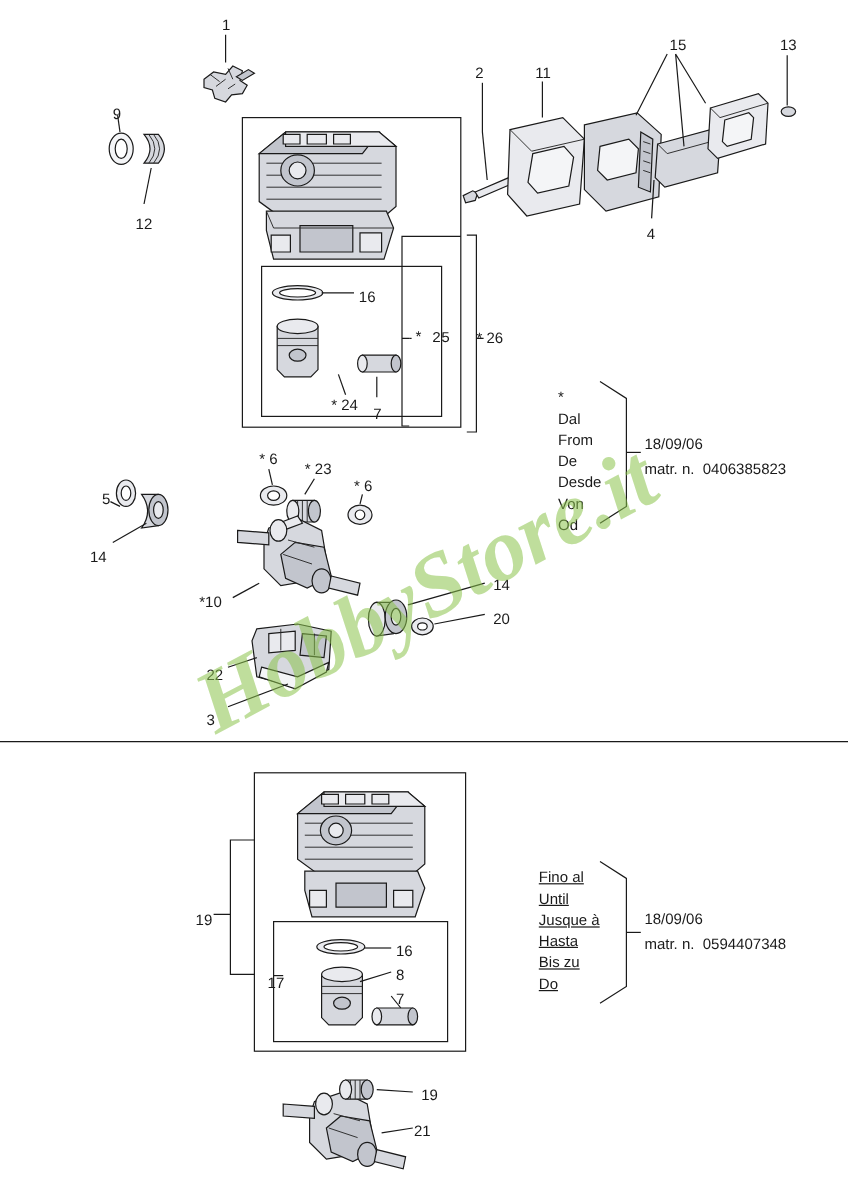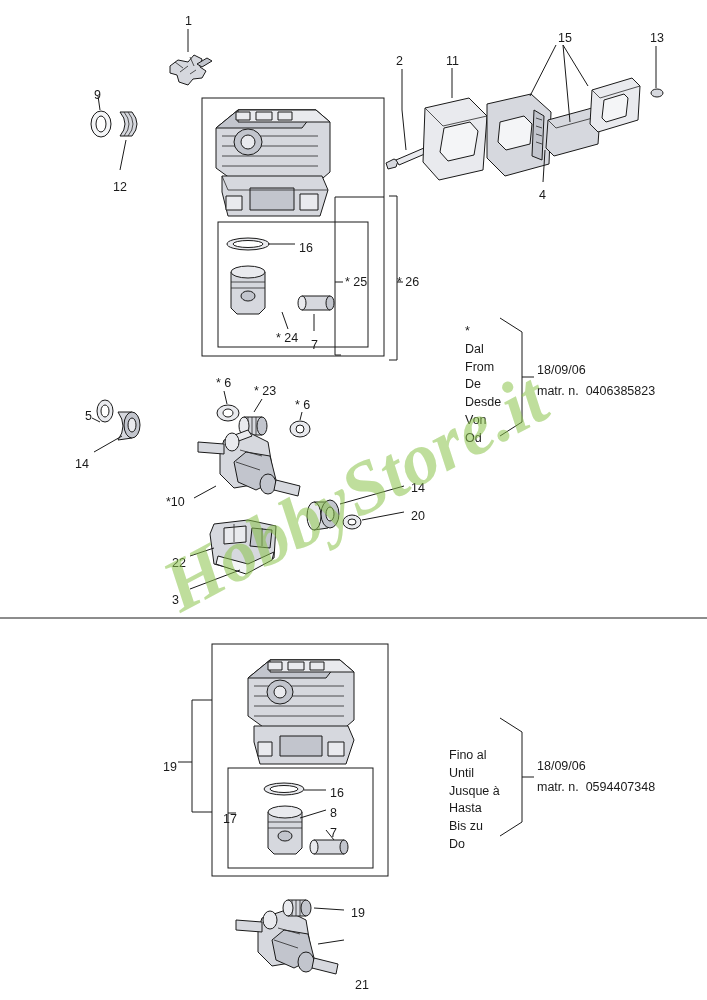--- a/index.html
+++ b/index.html
@@ -301,45 +301,45 @@
   <div id="callouts">
       <div class="lbl" style="left: 185px; top: 14px;">1</div>
       <div class="lbl" style="left: 94px; top: 88px;">9</div>
       <div class="lbl" style="left: 113px; top: 180px;">12</div>
       <div class="lbl" style="left: 396px; top: 54px;">2</div>
       <div class="lbl" style="left: 446px; top: 54px;">11</div>
       <div class="lbl" style="left: 558px; top: 31px;">15</div>
       <div class="lbl" style="left: 650px; top: 31px;">13</div>
       <div class="lbl" style="left: 539px; top: 188px;">4</div>
       <div class="lbl" style="left: 299px; top: 241px;">16</div>
-      <div class="lbl" style="left: 345px; top: 275px;">* 25</div>
+      <div class="lbl" style="left: 345px; top: 275px; font-family: Liberation Mono, monospace;">* 25</div>
       <div class="lbl" style="left: 397px; top: 275px;">* 26</div>
       <div class="lbl" style="left: 276px; top: 331px;">* 24</div>
       <div class="lbl" style="left: 311px; top: 338px;">7</div>
       <div class="lbl" style="left: 216px; top: 376px;">* 6</div>
       <div class="lbl" style="left: 254px; top: 384px;">* 23</div>
       <div class="lbl" style="left: 295px; top: 398px;">* 6</div>
       <div class="lbl" style="left: 85px; top: 409px;">5</div>
       <div class="lbl" style="left: 75px; top: 457px;">14</div>
       <div class="lbl" style="left: 166px; top: 495px;">*10</div>
       <div class="lbl" style="left: 411px; top: 481px;">14</div>
       <div class="lbl" style="left: 411px; top: 509px;">20</div>
       <div class="lbl" style="left: 172px; top: 556px;">22</div>
       <div class="lbl" style="left: 172px; top: 593px;">3</div>
       <div class="lbl" style="left: 163px; top: 760px;">19</div>
       <div class="lbl" style="left: 330px; top: 786px;">16</div>
       <div class="lbl" style="left: 223px; top: 812px;">17</div>
       <div class="lbl" style="left: 330px; top: 806px;">8</div>
       <div class="lbl" style="left: 330px; top: 826px;">7</div>
       <div class="lbl" style="left: 351px; top: 906px;">19</div>
-      <div class="lbl" style="left: 355px; top: 936px; margin-top: 42px;">21</div>
+      <div class="lbl" style="left: 345px; top: 936px;">21</div>
     </div>
 
   <div id="notes">
       <div class="note" style="left: 465px; top: 323px;"><div>*</div><div>Dal</div><div>From</div><div>De</div><div>Desde</div><div>Von</div><div>Od</div></div>
       <div class="note" style="left: 537px; top: 362px;">18/09/06</div>
       <div class="note" style="left: 537px; top: 383px;">matr. n.  0406385823</div>
-      <div class="note" style="left: 449px; top: 747px;"><div>Fino al</div><div>Until</div><div>Jusque à</div><div>Hasta</div><div>Bis zu</div><div>Do</div></div>
+      <div class="note" style="left: 449px; top: 723px; text-decoration: underline;"><div>Fino al</div><div>Until</div><div>Jusque à</div><div>Hasta</div><div>Bis zu</div><div>Do</div></div>
       <div class="note" style="left: 537px; top: 758px;">18/09/06</div>
       <div class="note" style="left: 537px; top: 779px;">matr. n.  0594407348</div>
     </div>
 
 </div>
 
 </body></html>

